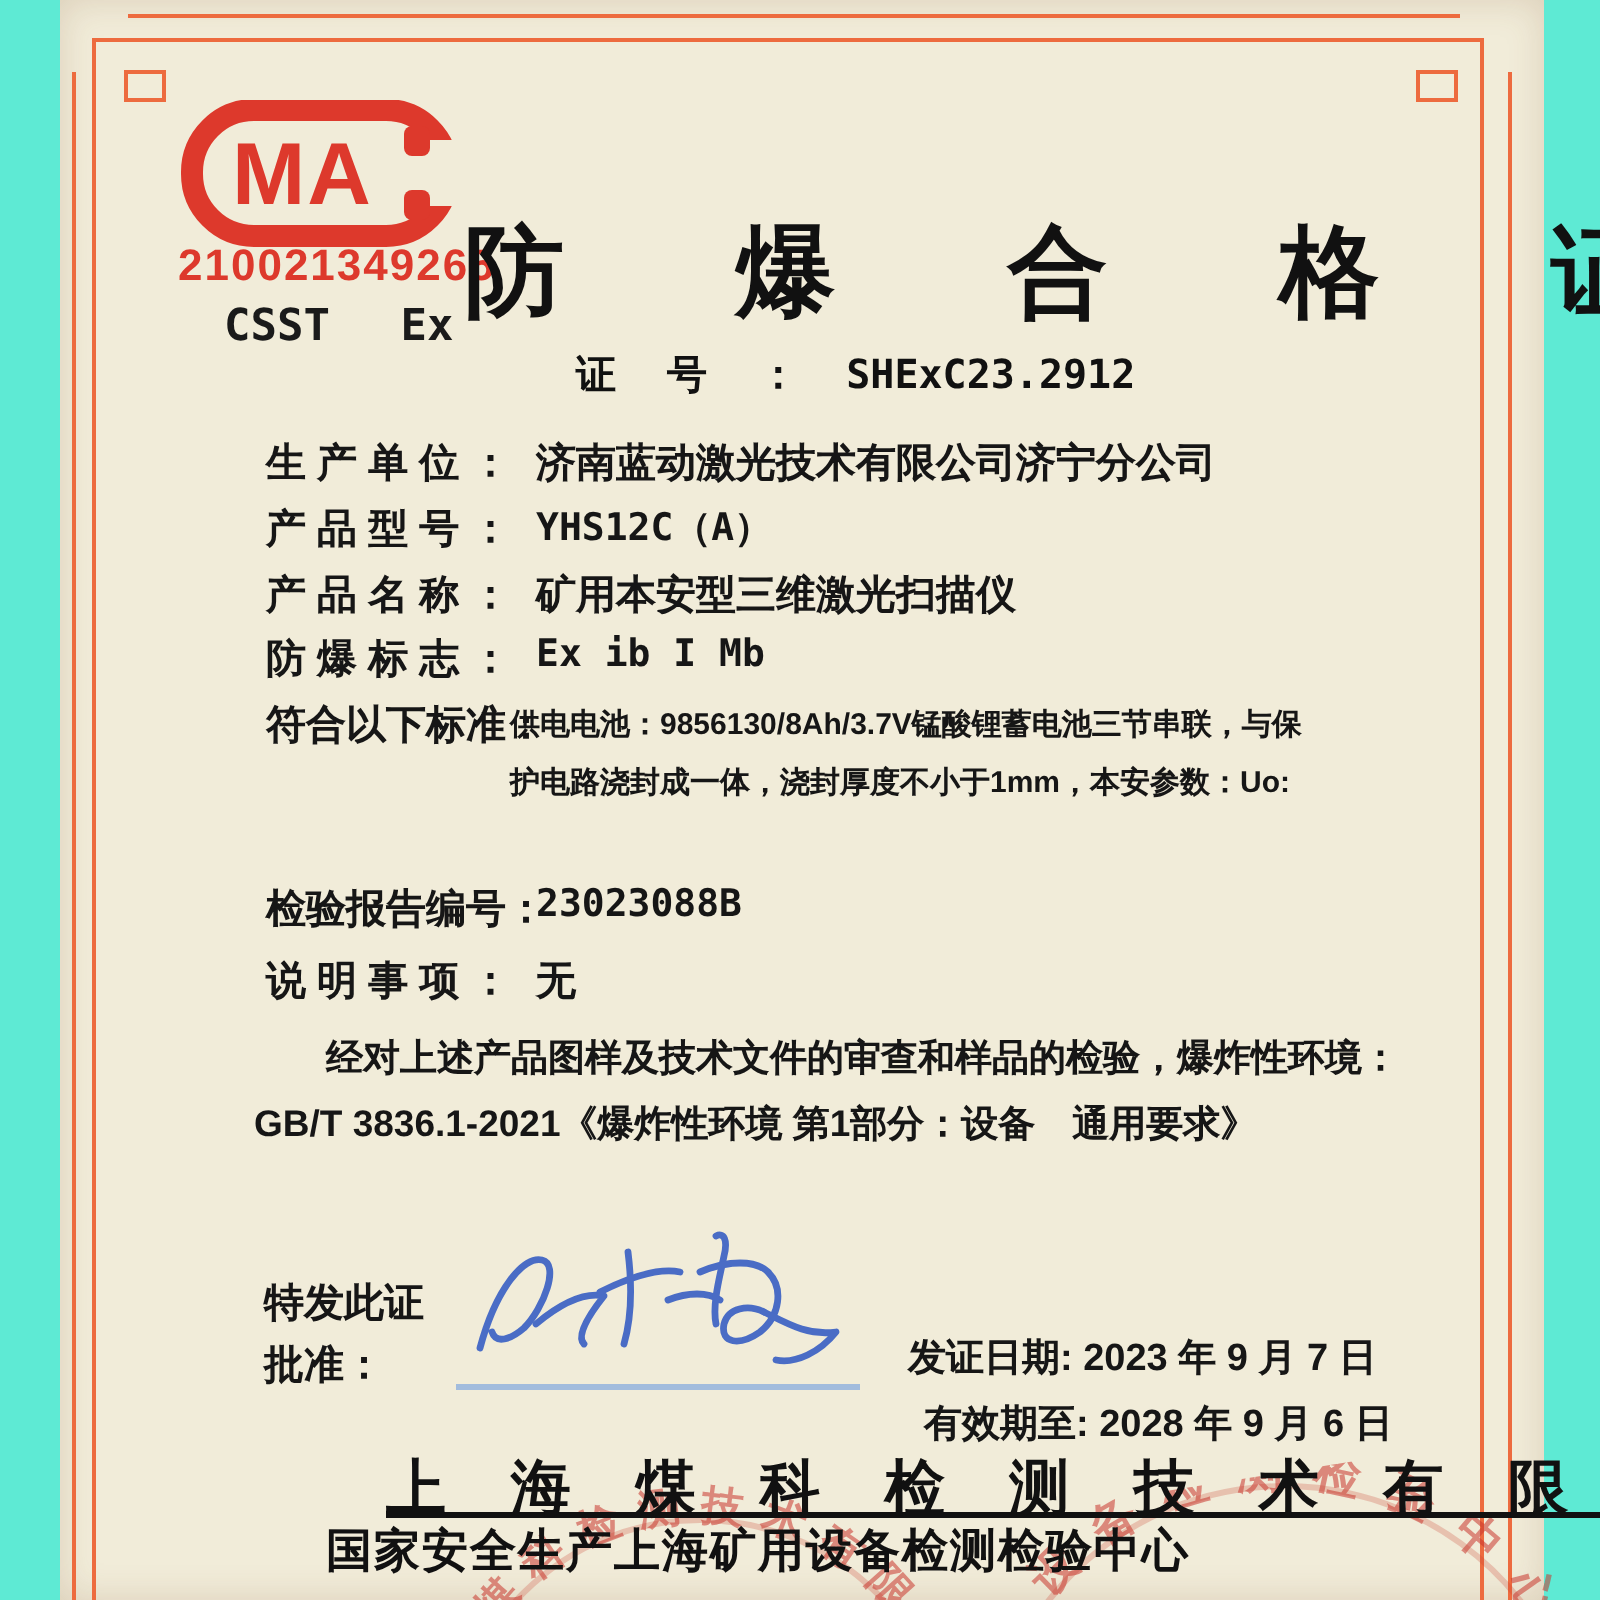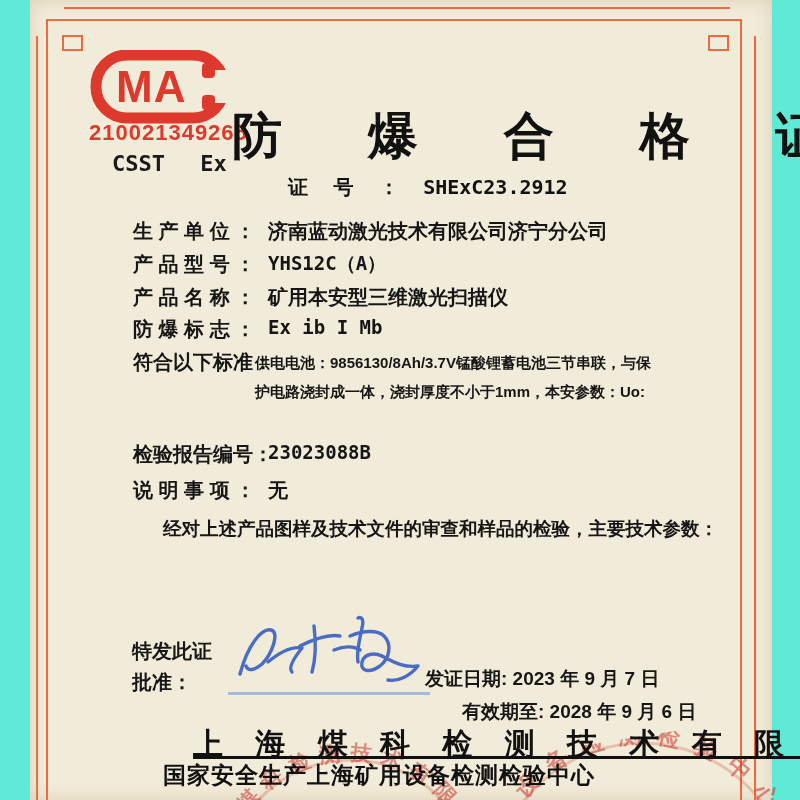--- a/index.html
+++ b/index.html
@@ -87,40 +87,41 @@
 
   <div class="frow" style="left:133px;top:441px;">
     <span class="flabel">检验报告编号：</span>
     <span class="fvalue latinval">23023088B</span>
   </div>
   <div class="frow" style="left:133px;top:477px;">
     <span class="flabel">说 明 事 项 ：</span>
     <span class="fvalue">无</span>
   </div>
 
-  <div class="stdline" style="left:163px;top:516px;">经对上述产品图样及技术文件的审查和样品的检验，主要技术参数：</div>
+  <div class="stdline" style="left:163px;top:516px;">经对上述产品图样及技术文件的审查和样品的检验，爆炸性环境：</div>
+  <div class="stdline" style="left:127px;top:549px;">GB/T 3836.1-2021《爆炸性环境 第1部分：设备　通用要求》</div>
 
   <div class="abs sigblock" style="left:132px;top:638px;">特发此证</div>
   <div class="abs sigblock" style="left:132px;top:669px;text-align:right;">批准：</div>
 
   <svg class="abs" style="left:222px;top:606px;" width="218" height="90" viewBox="0 0 218 90">
     <g fill="none" stroke="#3c62c4" stroke-width="3.4" stroke-linecap="round" stroke-linejoin="round" opacity="0.92">
       <path d="M18,68 C26,38 40,22 49,24 C58,26 50,48 40,58 C33,64 26,66 24,60"></path>
       <path d="M46,56 C58,46 70,40 80,42 C72,52 66,62 70,66"></path>
       <path d="M92,20 C94,36 94,52 90,66"></path>
       <path d="M78,40 C94,32 108,28 118,30"></path>
       <path d="M112,44 C122,40 132,40 138,44"></path>
       <path d="M136,12 C140,10 142,14 140,22 C138,32 134,46 136,56"></path>
       <path d="M128,30 C142,24 156,24 162,30 C170,38 168,52 158,60 C148,67 138,66 140,56 C142,48 152,46 160,50"></path>
       <path d="M160,50 C172,56 182,62 196,60 C188,70 176,76 166,74"></path>
     </g>
   </svg>
   <div class="sigline"></div>
 
-  <div class="abs dateline" style="left:425px;top:666px;">发证日期: 2023 年  9 月  7 日</div>
+  <div class="abs dateline" style="left:454px;top:666px;">发证日期: 2023 年  9 月  7 日</div>
   <div class="abs dateline" style="left:434px;top:699px;margin-left:28px;">有效期至: 2028 年  9 月  6 日</div>
 
   <svg class="stampsvg" style="left:200px;top:735px;" width="300" height="300" viewBox="0 0 300 300">
     <defs>
         <path id="arcL" d="M 25,150 A 125,125 0 0 1 275,150"></path>
       </defs>
     <circle cx="150" cy="150" r="125" fill="none" stroke="rgba(205,62,48,0.25)" stroke-width="3"></circle>
     <text font-size="21" font-weight="bold" fill="rgba(200,55,45,0.55)" letter-spacing="9" font-family="Liberation Sans, sans-serif">
       <textPath href="#arcL" startOffset="50%" text-anchor="middle">上海煤科检测技术有限公司</textPath>
     </text>

